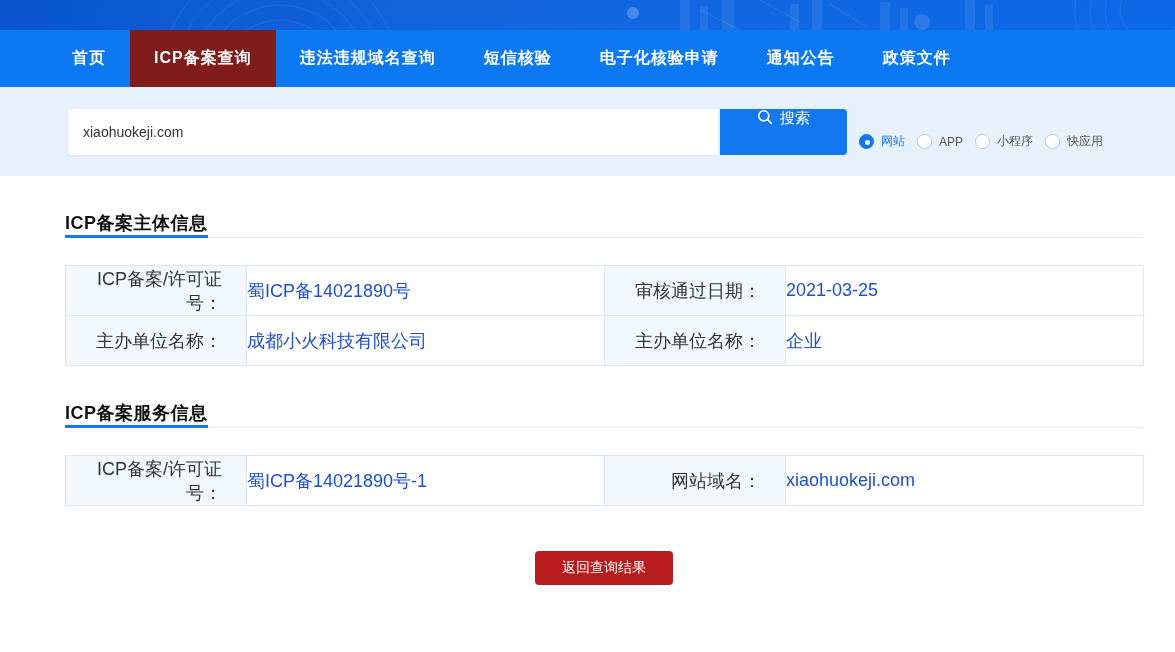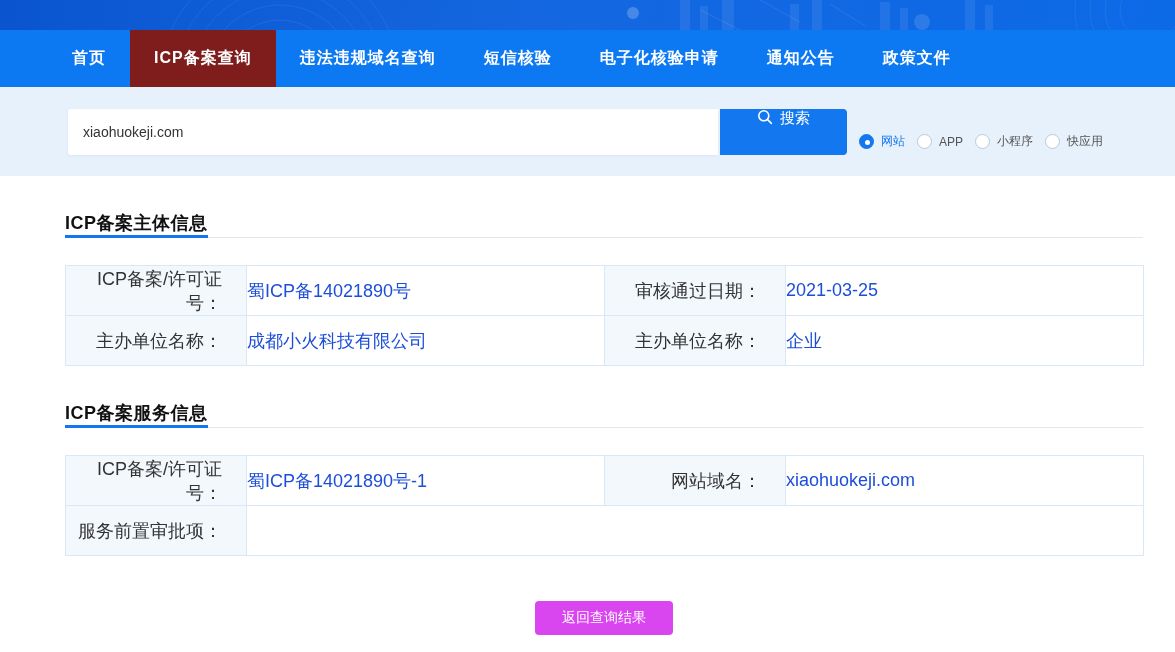--- a/index.html
+++ b/index.html
@@ -30,21 +30,21 @@
   .content { margin:0 32px 0 65px; }
   .section-head { margin-top:35px; border-bottom:1px solid #e4e7ea; }
   .section-title { display:inline-block; font-size:18px; font-weight:bold; color:#111; border-bottom:3px solid #1377f0; margin-bottom:-1px; letter-spacing:0.5px; }
 
   table.info { width:1078px; border-collapse:collapse; margin-top:27px; table-layout:fixed; }
   table.info td { border:1px solid #d9e8f7; height:50px; font-size:18px; }
   td.lbl { width:181px; background:#f3f8fd; text-align:right; padding-right:24px; color:#333; }
   td.val { width:358px; background:#fff; text-align:left; color:#1d4ed8; }
 
   .btn-row { text-align:center; margin-top:45px; }
-  .back-btn { display:inline-block; border:none; background:#d946ef; color:#fff; font-size:14px; padding:8px 27px; border-radius:4px; cursor:pointer; font-family:"Liberation Sans", sans-serif; }
+  .back-btn { display:inline-block; border:none; background:#b91c1c; color:#fff; font-size:14px; padding:8px 27px; border-radius:4px; cursor:pointer; font-family:"Liberation Sans", sans-serif; }
 </style>
 </head>
 <body>
 
 <div class="banner">
   <svg width="1175" height="30">
     <g fill="none" stroke="rgba(255,255,255,0.07)" stroke-width="1">
       <circle cx="280" cy="80" r="60"></circle>
         <circle cx="280" cy="80" r="75"></circle>
         <circle cx="280" cy="80" r="90"></circle>
@@ -141,24 +141,20 @@
     <span class="section-title">ICP备案服务信息</span>
   </div>
   <table class="info">
     <tbody>
         <tr>
       <td class="lbl">ICP备案/许可证号：</td>
       <td class="val">蜀ICP备14021890号-1</td>
       <td class="lbl">网站域名：</td>
       <td class="val">xiaohuokeji.com</td>
     </tr>
-    <tr>
-      <td class="lbl">服务前置审批项：</td>
-      <td class="val" colspan="3"></td>
-    </tr>
   </tbody>
     </table>
 
   <div class="btn-row">
     <button class="back-btn">返回查询结果</button>
   </div>
 
 </div>
 
 </body></html>

